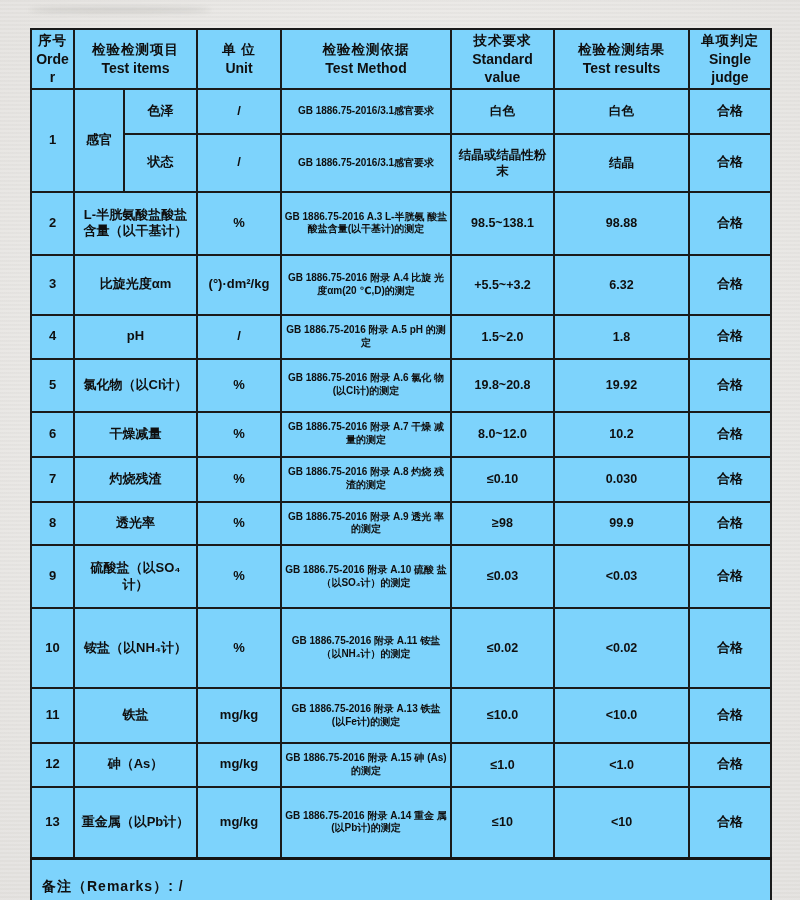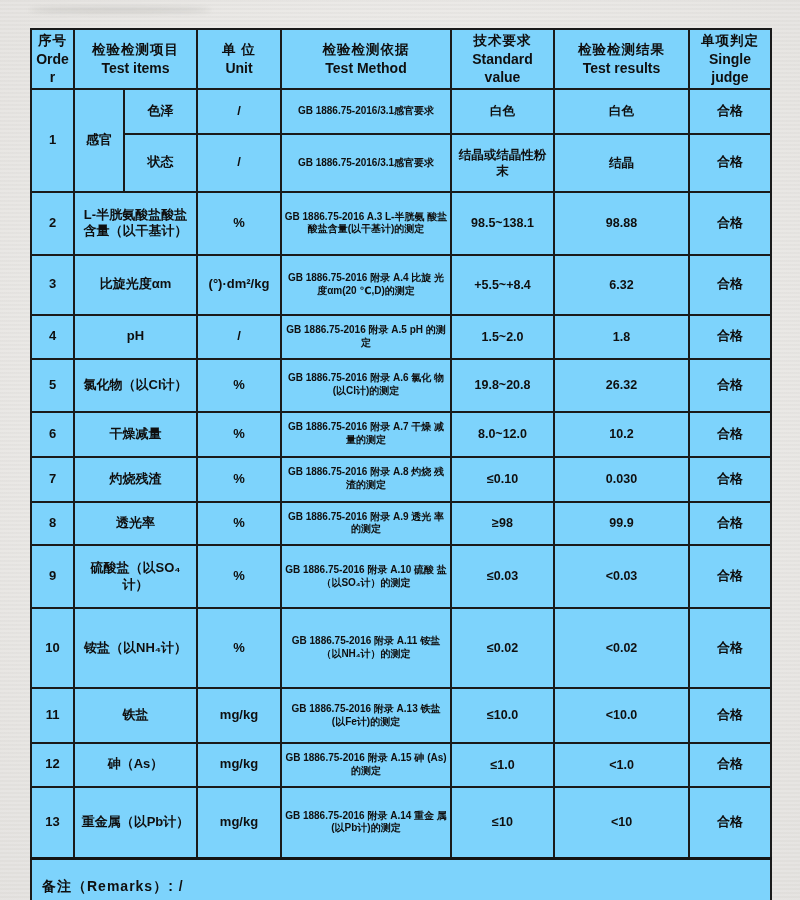--- a/index.html
+++ b/index.html
@@ -134,42 +134,42 @@
     <td class="c-standard">98.5~138.1</td>
     <td class="c-result">98.88</td>
     <td class="c-judge">合格</td>
   </tr>
 
   <tr style="height: 60px;">
     <td class="c-order">3</td>
     <td colspan="2">比旋光度αm</td>
     <td class="c-unit">(°)·dm²/kg</td>
     <td class="c-method">GB 1886.75-2016 附录 A.4 比旋 光度αm(20 ℃,D)的测定</td>
-    <td class="c-standard">+5.5~+8.4</td>
+    <td class="c-standard">+5.5~+3.2</td>
     <td class="c-result">6.32</td>
     <td class="c-judge">合格</td>
   </tr>
 
   <tr style="height: 42px;">
     <td class="c-order">4</td>
     <td colspan="2">pH</td>
     <td class="c-unit">/</td>
     <td class="c-method">GB 1886.75-2016 附录 A.5 pH 的测定</td>
     <td class="c-standard">1.5~2.0</td>
     <td class="c-result">1.8</td>
     <td class="c-judge">合格</td>
   </tr>
 
   <tr style="height: 53px;">
     <td class="c-order">5</td>
     <td colspan="2">氯化物（以Cl计）</td>
     <td class="c-unit">%</td>
     <td class="c-method">GB 1886.75-2016 附录 A.6 氯化 物(以Cl计)的测定</td>
     <td class="c-standard">19.8~20.8</td>
-    <td class="c-result">26.32</td>
+    <td class="c-result">19.92</td>
     <td class="c-judge">合格</td>
   </tr>
 
   <tr style="height: 45px;">
     <td class="c-order">6</td>
     <td colspan="2">干燥减量</td>
     <td class="c-unit">%</td>
     <td class="c-method">GB 1886.75-2016 附录 A.7 干燥 减量的测定</td>
     <td class="c-standard">8.0~12.0</td>
     <td class="c-result">10.2</td>

